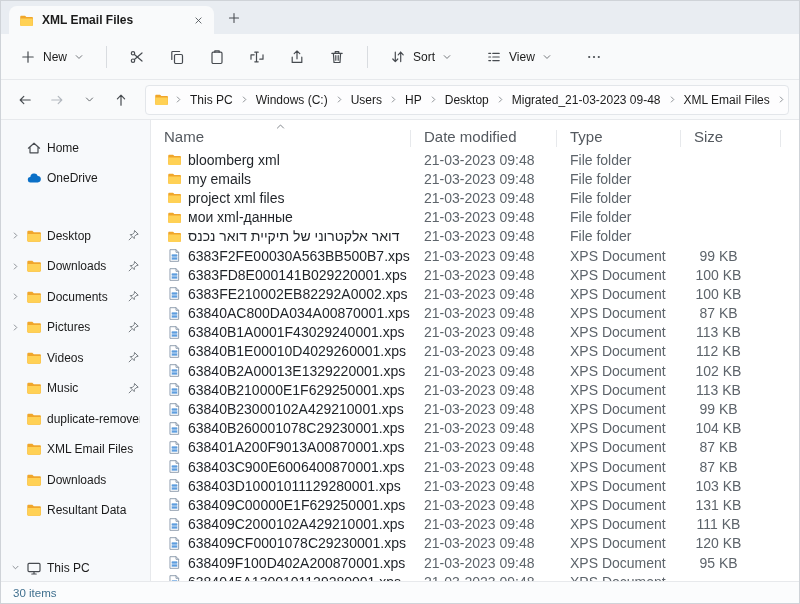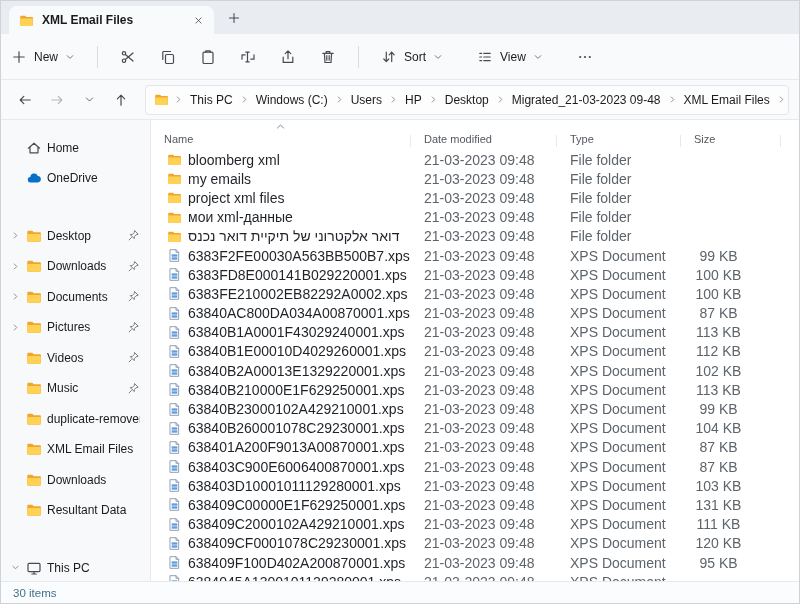--- a/index.html
+++ b/index.html
@@ -15,21 +15,21 @@
 
   
   .tabbar{flex:0 0 33px;background:#e9edf2;display:flex;align-items:flex-end;padding-left:8px}
   .tab{height:28px;width:205px;background:#f9fafb;border-radius:8px 8px 0 0;display:flex;align-items:center;gap:8px;padding:0 8px 0 10px}
   .tab-ico{width:15px;height:15px}
   .tab-label{flex:1;font-weight:700;white-space:nowrap;overflow:hidden}
   .tab-close{width:15px;height:15px;border-radius:3px;padding:2px}
   .newtab{width:24px;height:24px;margin:0 0 4px 8px;align-items:center;justify-content:center;padding:5px;border-radius:4px}
 
   
-  .toolbar{flex:0 0 46px;background:#f9fafb;display:flex;align-items:center;gap:4px;padding:0 1px;border-bottom:1px solid #e7e9ec}
+  .toolbar{flex:0 0 46px;background:#f9fafb;display:flex;align-items:center;gap:4px;padding:0 10px;border-bottom:1px solid #e7e9ec}
   .tbtn{display:flex;align-items:center;gap:7px;background:none;border:none;padding:8px 9px;border-radius:4px;font:inherit;color:#1b1b1b;cursor:default}
   .tb-actions{display:flex;align-items:center;gap:6px}
   .tb-sep{width:1px;height:22px;background:#d9dce0;margin:0 9px}
   .spacer8{width:8px}
 
   
   .addressbar{flex:0 0 40px;background:#f9fafb;display:flex;align-items:center;gap:4px;padding:0 10px;border-bottom:1px solid #e7e9ec}
   .nav-btn{width:28px;height:28px;display:flex;align-items:center;justify-content:center;border-radius:4px;padding:6px}
   .nav-btn .icon{width:16px;height:16px}
   .nav-btn.small .icon{width:11px;height:11px}
@@ -51,21 +51,21 @@
   .sb-ico{width:16px;height:16px}
   .sb-label{flex:1;white-space:nowrap;overflow:hidden;font-size:12px}
   .sb-pin{width:13px;height:13px;margin-left:auto}
   .sb-pin svg *{stroke:#6a7076;stroke-width:1.1}
   .sb-gap{height:18px}
 
   
   main{flex:1;display:flex;flex-direction:column;min-width:0;position:relative;background:#fff}
   .grid-cols{display:grid;grid-template-columns:260px 146px 124px 100px}
   .list-header{flex:0 0 30px;align-items:end;padding-bottom:5px;color:#54595f;position:relative}
-  .hcell{padding-left:13px;position:relative;font-size:11px;white-space:nowrap}
+  .hcell{padding-left:13px;position:relative;font-size:15px;white-space:nowrap}
   .hcell::after{content:'';position:absolute;right:0;top:2px;bottom:-2px;width:1px;background:#e7e9ec}
   .sort-caret{position:absolute;top:1px;left:124px;width:11px;height:11px}
   .sort-caret svg *{stroke:#6a7076}
   #rows{flex:1;overflow:hidden}
   .frow{height:19.2px;align-items:center;font-size:14px}
   .cell{white-space:nowrap;overflow:hidden;padding-left:13px;color:#5d646b}
   .cell.name{display:flex;align-items:center;gap:6px;padding-left:16px;color:#1f2328}
   .cell.name .icon{width:15px;height:15px}
   .cell.size{text-align:center;padding-right:25px;padding-left:0}
 

